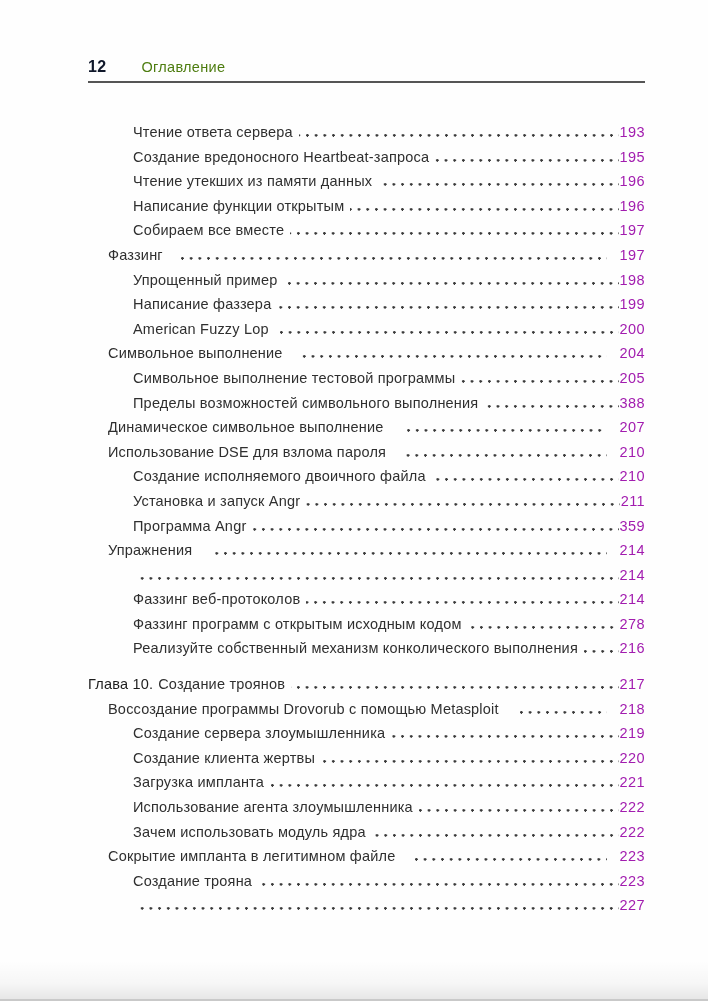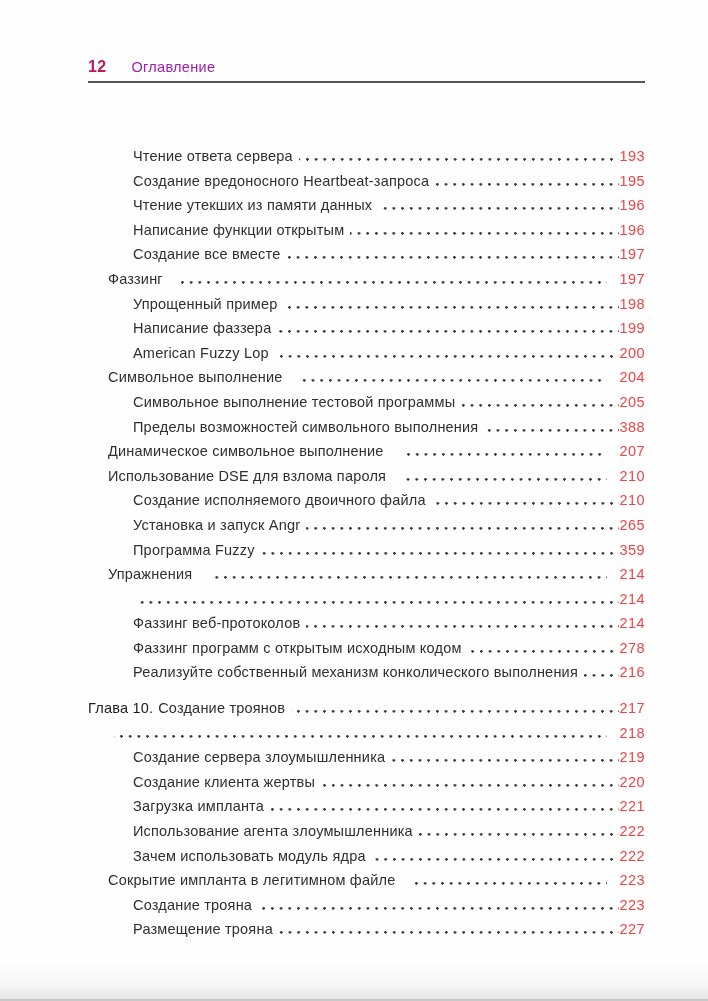--- a/index.html
+++ b/index.html
@@ -24,27 +24,27 @@
     position: absolute;
     left: 88px;
     top: 58px;
     width: 557px;
     display: flex;
     align-items: baseline;
   }
   .folio {
     font-size: 16px;
     font-weight: bold;
-    color: #be185d;
+    color: #0f172a;
     letter-spacing: 0.3px;
   }
   .rh-title {
-    margin-left: 25px;
+    margin-left: 35px;
     font-size: 14.5px;
-    color: #a21caf;
+    color: #4d7c0f;
     letter-spacing: 0.3px;
   }
   .head-rule {
     position: absolute;
     left: 88px;
     top: 81px;
     width: 557px;
     height: 2px;
     background: #555;
   }
@@ -83,23 +83,22 @@
     min-width: 14px;
     background-image: radial-gradient(circle at 1.4px 1.4px, #3b3b3b 1.15px, rgba(0,0,0,0) 1.5px);
     background-size: 8.7px 3px;
     background-repeat: repeat-x;
     background-position: right bottom;
   }
 
   .pagenum {
     flex: 0 0 auto;
     font-size: 14.5px;
-    color: #ef4444;
+    color: #a21caf;
     letter-spacing: 0.4px;
-    margin-top: 24px;
   }
 
   
   .page-edge {
     position: absolute;
     left: 0;
     bottom: 0;
     width: 100%;
     height: 40px;
     background: linear-gradient(to bottom,
@@ -144,21 +143,21 @@
     <span class="entry-text"><b class="prefix"></b><span class="title">Чтение утекших из памяти данных</span></span>
     <span class="leader"></span>
     <span class="pagenum">196</span>
   </div>
       <div class="toc-row lvl-3">
     <span class="entry-text"><b class="prefix"></b><span class="title">Написание функции открытым</span></span>
     <span class="leader"></span>
     <span class="pagenum">196</span>
   </div>
       <div class="toc-row lvl-3">
-    <span class="entry-text"><b class="prefix"></b><span class="title">Создание все вместе</span></span>
+    <span class="entry-text"><b class="prefix"></b><span class="title">Собираем все вместе</span></span>
     <span class="leader"></span>
     <span class="pagenum">197</span>
   </div>
       <div class="toc-row lvl-2">
     <span class="entry-text"><b class="prefix"></b><span class="title">Фаззинг</span></span>
     <span class="leader"></span>
     <span class="pagenum">197</span>
   </div>
       <div class="toc-row lvl-3">
     <span class="entry-text"><b class="prefix"></b><span class="title">Упрощенный пример</span></span>
@@ -201,24 +200,24 @@
     <span class="pagenum">210</span>
   </div>
       <div class="toc-row lvl-3">
     <span class="entry-text"><b class="prefix"></b><span class="title">Создание исполняемого двоичного файла</span></span>
     <span class="leader"></span>
     <span class="pagenum">210</span>
   </div>
       <div class="toc-row lvl-3">
     <span class="entry-text"><b class="prefix"></b><span class="title">Установка и запуск Angr</span></span>
     <span class="leader"></span>
-    <span class="pagenum">265</span>
-  </div>
-      <div class="toc-row lvl-3">
-    <span class="entry-text"><b class="prefix"></b><span class="title">Программа Fuzzy</span></span>
+    <span class="pagenum">211</span>
+  </div>
+      <div class="toc-row lvl-3">
+    <span class="entry-text"><b class="prefix"></b><span class="title">Программа Angr</span></span>
     <span class="leader"></span>
     <span class="pagenum">359</span>
   </div>
       <div class="toc-row lvl-2">
     <span class="entry-text"><b class="prefix"></b><span class="title">Упражнения</span></span>
     <span class="leader"></span>
     <span class="pagenum">214</span>
   </div>
       <div class="toc-row lvl-3">
     <span class="leader"></span>
@@ -238,20 +237,21 @@
     <span class="entry-text"><b class="prefix"></b><span class="title">Реализуйте собственный механизм конколического выполнения</span></span>
     <span class="leader"></span>
     <span class="pagenum">216</span>
   </div>
       <div class="toc-row lvl-1 gap-before">
     <span class="entry-text"><b class="prefix">Глава 10.</b><span class="title">Создание троянов</span></span>
     <span class="leader"></span>
     <span class="pagenum">217</span>
   </div>
       <div class="toc-row lvl-2">
+    <span class="entry-text"><b class="prefix"></b><span class="title">Воссоздание программы Drovorub с помощью Metasploit</span></span>
     <span class="leader"></span>
     <span class="pagenum">218</span>
   </div>
       <div class="toc-row lvl-3">
     <span class="entry-text"><b class="prefix"></b><span class="title">Создание сервера злоумышленника</span></span>
     <span class="leader"></span>
     <span class="pagenum">219</span>
   </div>
       <div class="toc-row lvl-3">
     <span class="entry-text"><b class="prefix"></b><span class="title">Создание клиента жертвы</span></span>
@@ -277,20 +277,19 @@
     <span class="entry-text"><b class="prefix"></b><span class="title">Сокрытие импланта в легитимном файле</span></span>
     <span class="leader"></span>
     <span class="pagenum">223</span>
   </div>
       <div class="toc-row lvl-3">
     <span class="entry-text"><b class="prefix"></b><span class="title">Создание трояна</span></span>
     <span class="leader"></span>
     <span class="pagenum">223</span>
   </div>
       <div class="toc-row lvl-3">
-    <span class="entry-text"><b class="prefix"></b><span class="title">Размещение трояна</span></span>
     <span class="leader"></span>
     <span class="pagenum">227</span>
   </div>
     </main>
 
   <div class="page-edge"></div>
 </div>
 
 </body></html>

